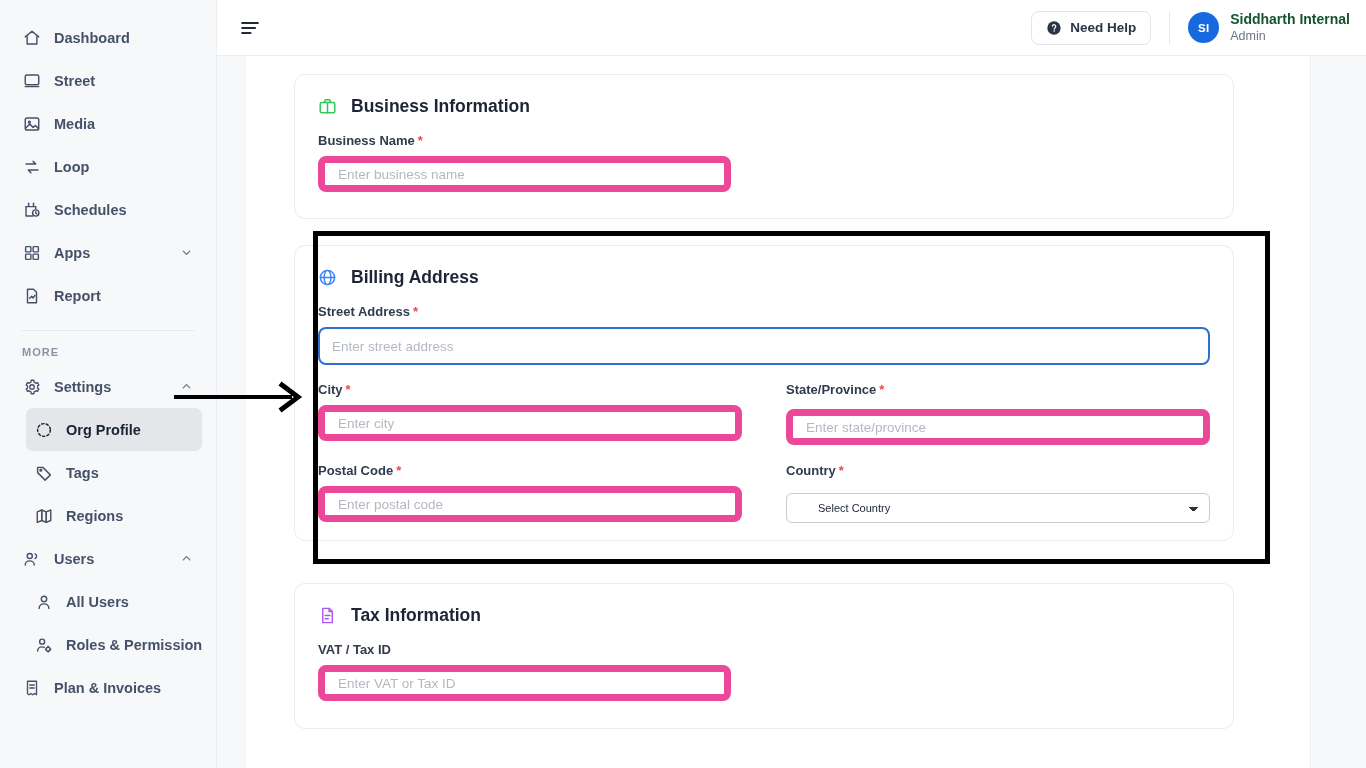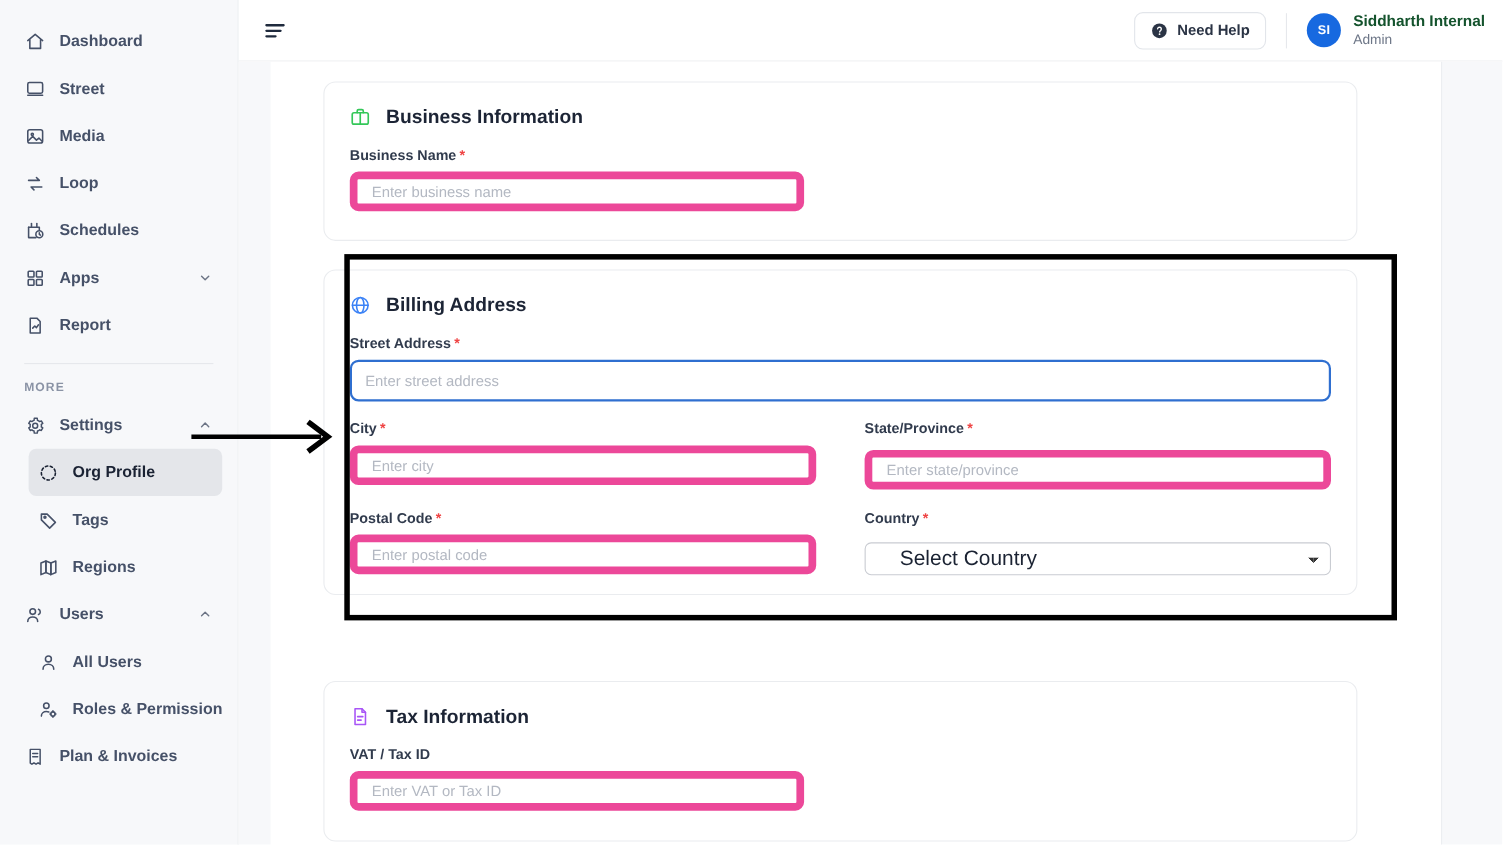--- a/index.html
+++ b/index.html
@@ -127,21 +127,21 @@
   }
   select.input {
     -webkit-appearance: none; appearance: none;
     height: 30px; border-radius: 6px; border: 1px solid #c9ccd2;
     background-image:
       linear-gradient(45deg, transparent 50%, #333 50%),
       linear-gradient(135deg, #333 50%, transparent 50%);
     background-position: calc(100% - 15px) 13px, calc(100% - 10px) 13px;
     background-size: 5px 5px, 5px 5px;
     background-repeat: no-repeat;
-    font-size: 19px; color: #1b2333; padding-left: 31px;
+    font-size: 11px; color: #1b2333; padding-left: 31px;
   }
 
   
   .highlight-box {
     position: absolute; border: 5px solid #000000;
     pointer-events: none; z-index: 30;
   }
   .arrow-anno { position: absolute; z-index: 31; }
 </style>
 </head>
@@ -397,21 +397,21 @@
                 <div class="field-label">
                   <span>Country</span><span class="req">*</span>
                 </div>
                 <select class="input" style="margin-top:7px;">
                   <option>Select Country</option>
                 </select>
               </div>
             </div>
           </section>
 
-          <section class="card" style="left:48px; top:527px; width:940px; height:146px;margin-top:36px;">
+          <section class="card" style="left:48px; top:527px; width:940px; height:146px;">
             <div class="card-title">
               <svg class="tico" viewBox="0 0 24 24" fill="none" stroke="#a855f7" stroke-width="1.8" stroke-linecap="round" stroke-linejoin="round">
                   <path d="M6 3h8l4 4v14H6z"></path>
                   <path d="M14 3v4h4"></path>
                   <path d="M9 12h6M9 16h4"></path>
                 </svg>
               <span>Tax Information</span>
             </div>
             <div style="padding:16px 0 0 23px; width:436px;">
               <div class="field-label">VAT / Tax ID</div>

